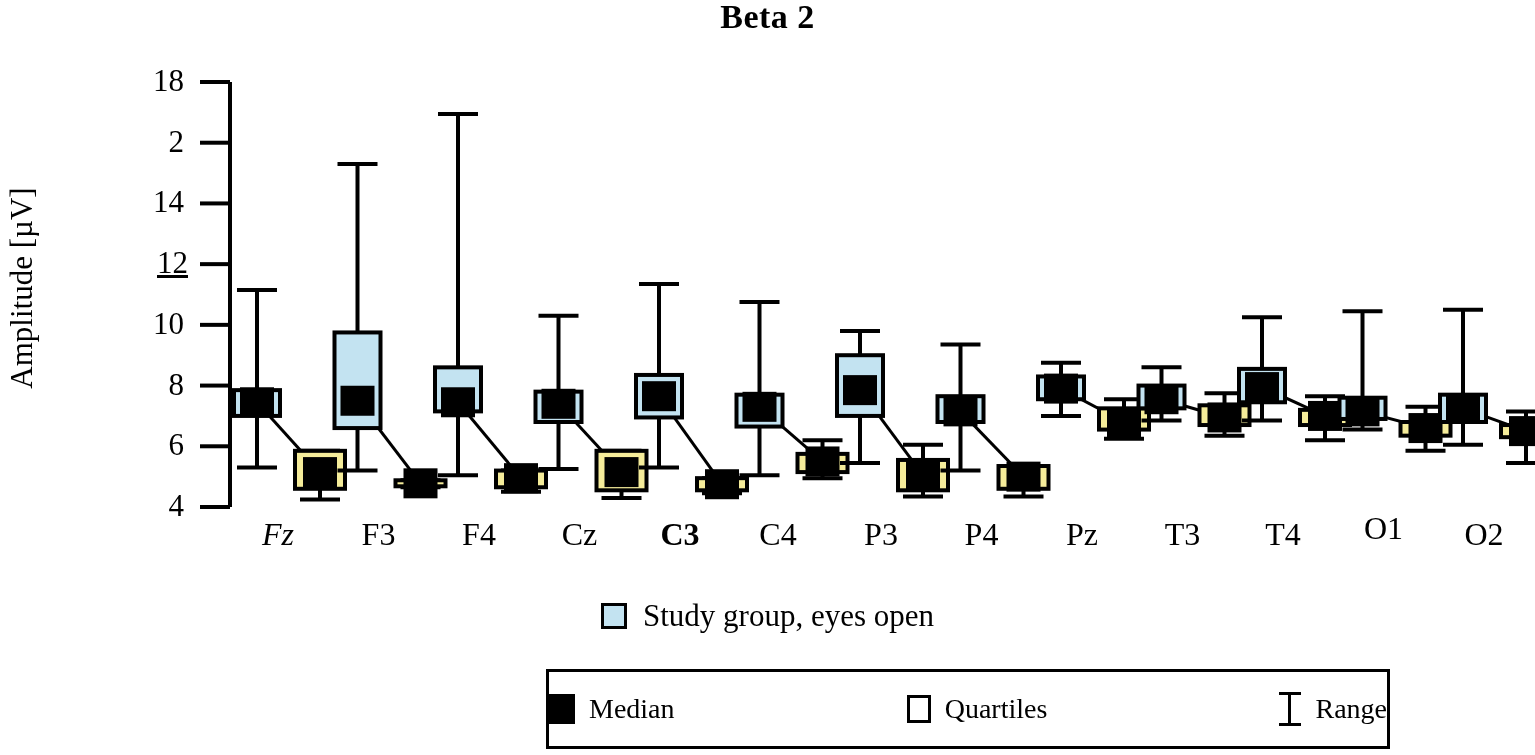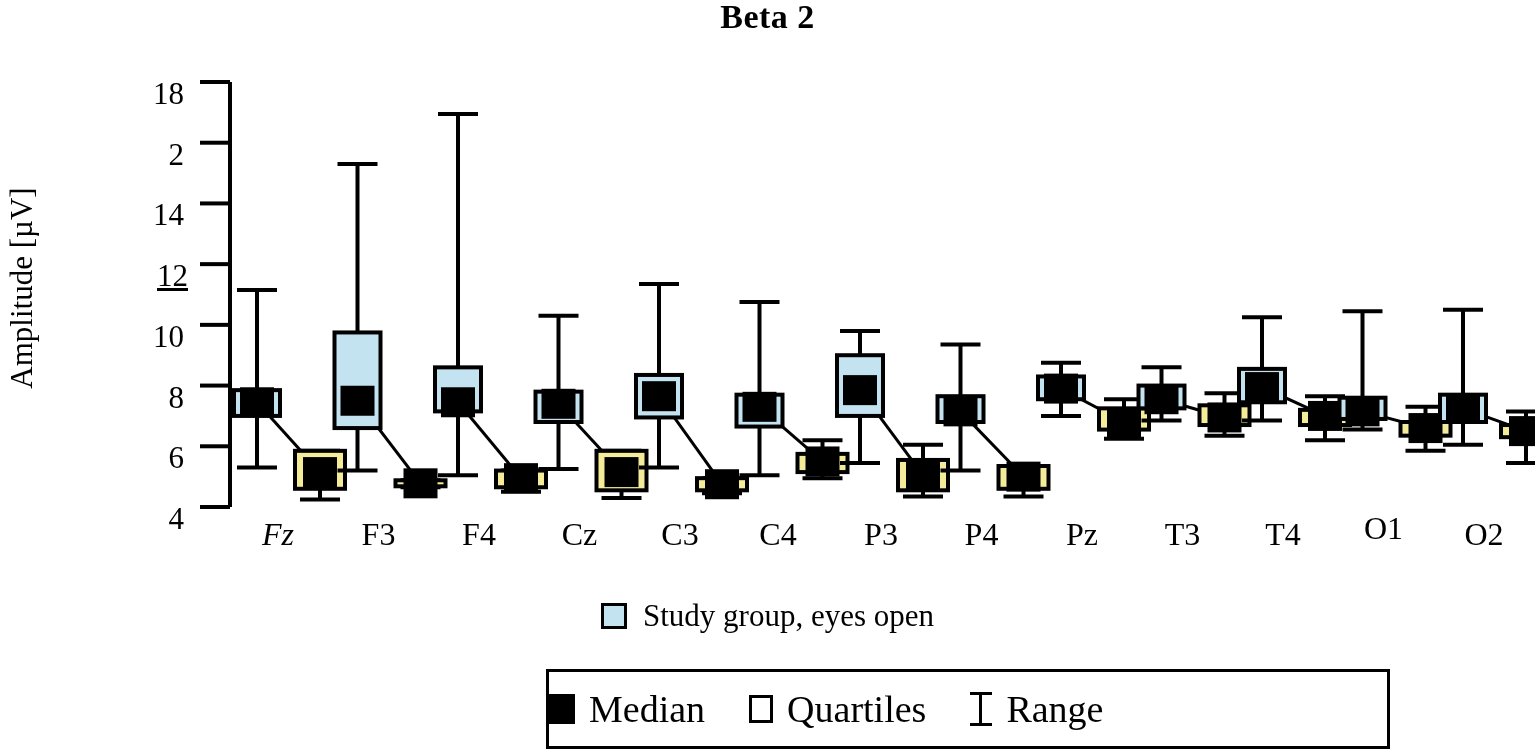--- a/index.html
+++ b/index.html
@@ -15,42 +15,42 @@
     position:absolute;left:-138px;top:270px;width:320px;text-align:center;
     font-size:31px;transform:rotate(-90deg);transform-origin:center center;
     white-space:nowrap;
   }
 
   .plot{position:absolute;left:0;top:0;width:1535px;height:755px;}
   svg{position:absolute;left:0;top:0;overflow:visible;}
 
   .ytick-label{
     position:absolute;text-align:right;width:60px;
-    font-size:31px;line-height:31px;margin-top:13px;
+    font-size:31px;line-height:31px;
   }
   .xtick-label{
     position:absolute;text-align:center;width:90px;
     font-size:32px;line-height:32px;
   }
 
   
   .legend-groups{
     position:absolute;left:0;right:0;top:598px;
     display:flex;justify-content:center;align-items:center;gap:30px;
     font-size:31px;
   }
   .legend-entry{display:flex;align-items:center;gap:16px;justify-content:space-between;}
   .swatch{
     width:26px;height:26px;border:3px solid #000;box-sizing:border-box;
   }
   .legend-box{
     position:absolute;left:546px;top:669px;width:844px;height:80px;
     border:3px solid #000;box-sizing:border-box;
-    display:flex;align-items:center;justify-content:flex-start;gap:44px;
-    font-size:38px;
+    display:flex;align-items:center;justify-content:space-between;gap:44px;
+    font-size:28px;
   }
   .key-entry{display:flex;align-items:center;gap:14px;}
   .key-median{width:26px;height:30px;background:#000;}
   .key-quart{width:24px;height:28px;border:3px solid #000;box-sizing:border-box;background:#fff;}
   .key-range{width:22px;height:34px;position:relative;}
   .key-range i{position:absolute;background:#000;}
   .key-range .stem{left:9px;top:0;width:3px;height:34px;}
   .key-range .cap-t{left:0;top:0;width:22px;height:3px;}
   .key-range .cap-b{left:0;bottom:0;width:22px;height:3px;}
 </style>
@@ -284,21 +284,21 @@
       <div class="ytick-label" style="left: 128px; top: 247.143px; text-decoration: underline;">12</div>
       <div class="ytick-label" style="left: 124px; top: 186.429px;">14</div>
       <div class="ytick-label" style="left: 124px; top: 125.714px;">2</div>
       <div class="ytick-label" style="left: 124px; top: 65px;">18</div>
     </div>
   <div id="xtick-layer">
       <div class="xtick-label" style="left: 233px; top: 518px; font-style: italic;">Fz</div>
       <div class="xtick-label" style="left: 333.5px; top: 518px;">F3</div>
       <div class="xtick-label" style="left: 434px; top: 518px;">F4</div>
       <div class="xtick-label" style="left: 534.5px; top: 518px;">Cz</div>
-      <div class="xtick-label" style="left: 635px; top: 518px;">C3</div>
+      <div class="xtick-label" style="left: 635px; top: 518px; font-weight: bold;">C3</div>
       <div class="xtick-label" style="left: 733px; top: 518px;">C4</div>
       <div class="xtick-label" style="left: 836px; top: 518px;">P3</div>
       <div class="xtick-label" style="left: 936.5px; top: 518px;">P4</div>
       <div class="xtick-label" style="left: 1037px; top: 518px;">Pz</div>
       <div class="xtick-label" style="left: 1137.5px; top: 518px;">T3</div>
       <div class="xtick-label" style="left: 1238px; top: 518px;">T4</div>
       <div class="xtick-label" style="left: 1338.5px; top: 512px;">O1</div>
       <div class="xtick-label" style="left: 1439px; top: 518px;">O2</div>
     </div>
 

